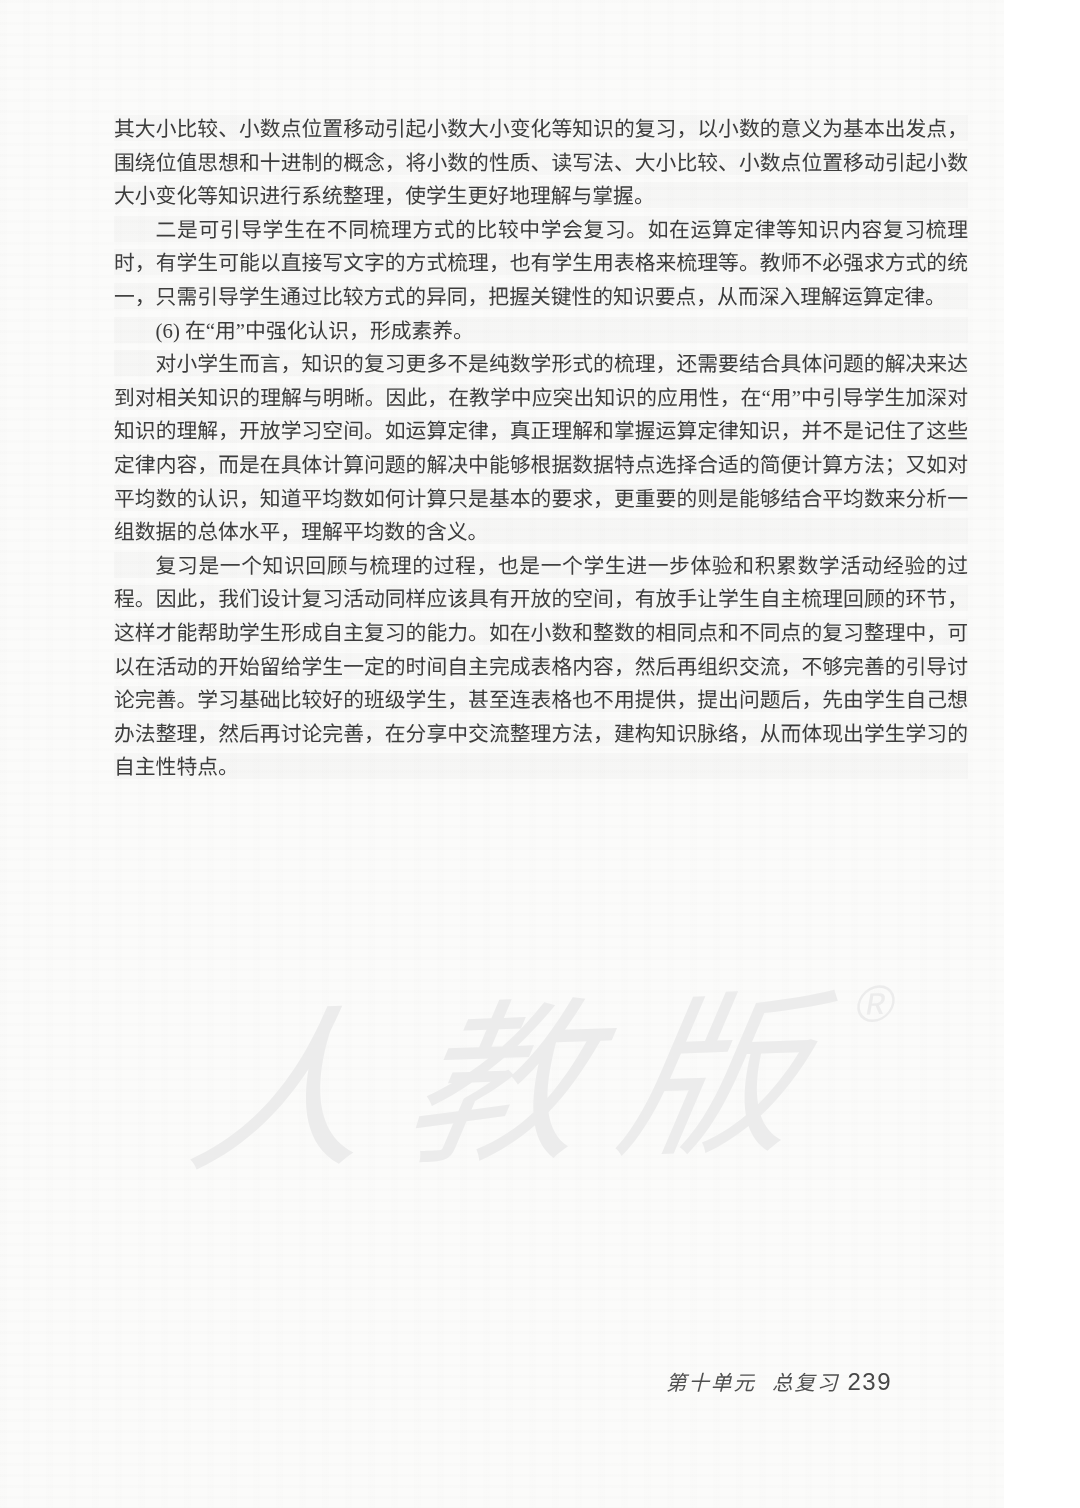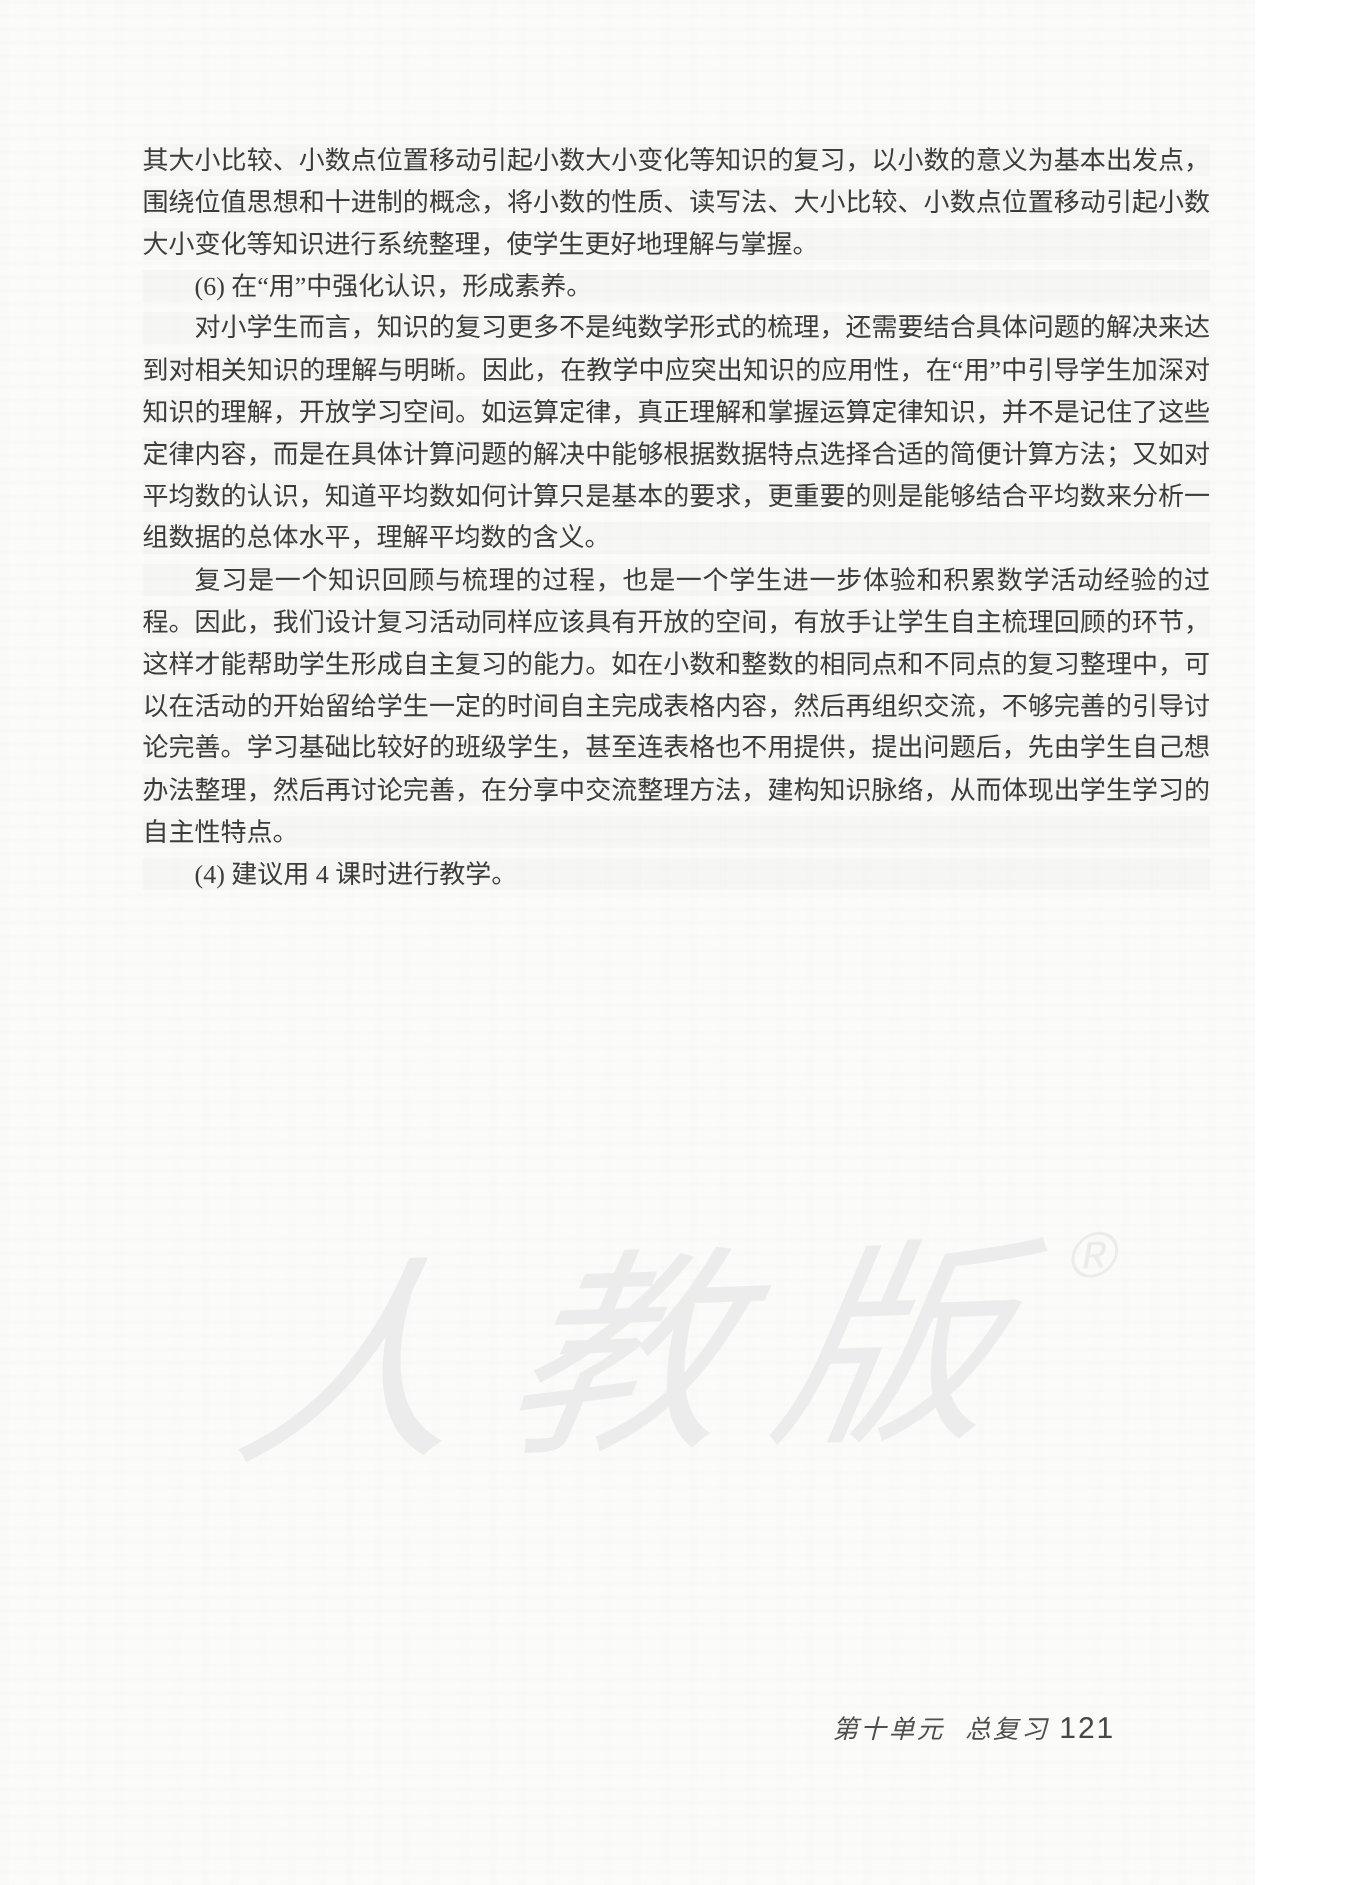--- a/index.html
+++ b/index.html
@@ -95,27 +95,27 @@
     letter-spacing: 1.5px;
   }
 </style>
 </head>
 <body>
 
 <div class="page">
 
   <div class="content">
     <p>其大小比较、小数点位置移动引起小数大小变化等知识的复习，以小数的意义为基本出发点，围绕位值思想和十进制的概念，将小数的性质、读写法、大小比较、小数点位置移动引起小数大小变化等知识进行系统整理，使学生更好地理解与掌握。</p>
+    <p class="ind">二是可引导学生在不同梳理方式的比较中学会复习。如在运算定律等知识内容复习梳理时，有学生可能以直接写文字的方式梳理，也有学生用表格来梳理等。教师不必强求方式的统一，只需引导学生通过比较方式的异同，把握关键性的知识要点，从而深入理解运算定律。</p>
     <p class="ind">(6) 在“用”中强化认识，形成素养。</p>
     <p class="ind">对小学生而言，知识的复习更多不是纯数学形式的梳理，还需要结合具体问题的解决来达到对相关知识的理解与明晰。因此，在教学中应突出知识的应用性，在“用”中引导学生加深对知识的理解，开放学习空间。如运算定律，真正理解和掌握运算定律知识，并不是记住了这些定律内容，而是在具体计算问题的解决中能够根据数据特点选择合适的简便计算方法；又如对平均数的认识，知道平均数如何计算只是基本的要求，更重要的则是能够结合平均数来分析一组数据的总体水平，理解平均数的含义。</p>
     <p class="ind">复习是一个知识回顾与梳理的过程，也是一个学生进一步体验和积累数学活动经验的过程。因此，我们设计复习活动同样应该具有开放的空间，有放手让学生自主梳理回顾的环节，这样才能帮助学生形成自主复习的能力。如在小数和整数的相同点和不同点的复习整理中，可以在活动的开始留给学生一定的时间自主完成表格内容，然后再组织交流，不够完善的引导讨论完善。学习基础比较好的班级学生，甚至连表格也不用提供，提出问题后，先由学生自己想办法整理，然后再讨论完善，在分享中交流整理方法，建构知识脉络，从而体现出学生学习的自主性特点。</p>
-    <p class="ind">(4) 建议用 4 课时进行教学。</p>
   </div>
 
   <div class="watermark">
     <span class="wm-text">人教版</span><span class="wm-reg">®</span>
   </div>
 
   <div class="footer">
-    <span class="f-unit">第十单元</span><span class="f-sec">总复习</span><span class="f-num">121</span>
+    <span class="f-unit">第十单元</span><span class="f-sec">总复习</span><span class="f-num">239</span>
   </div>
 
 </div>
 
 </body></html>

